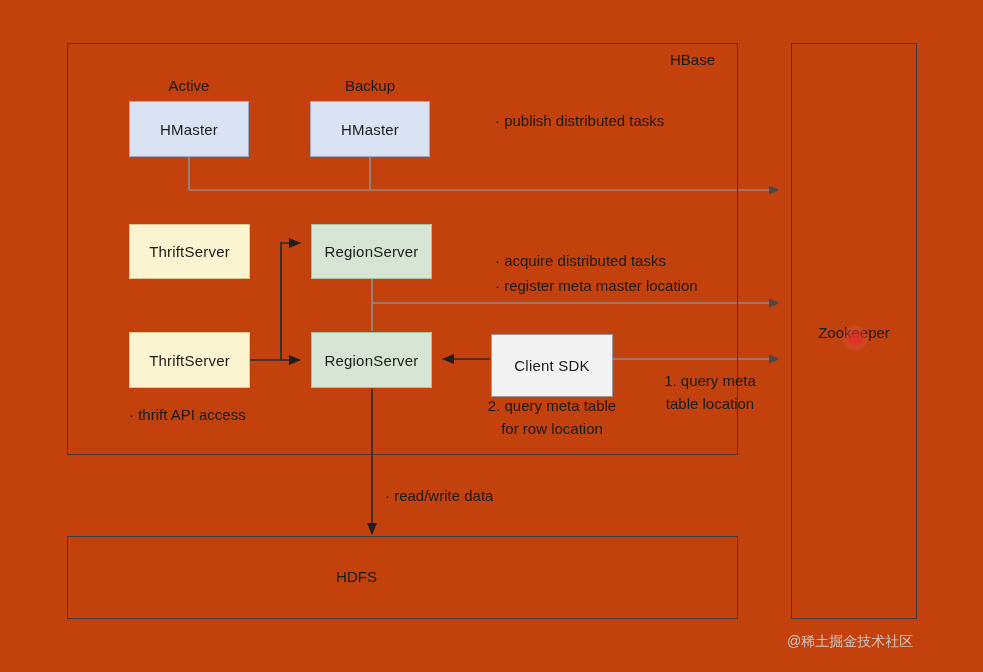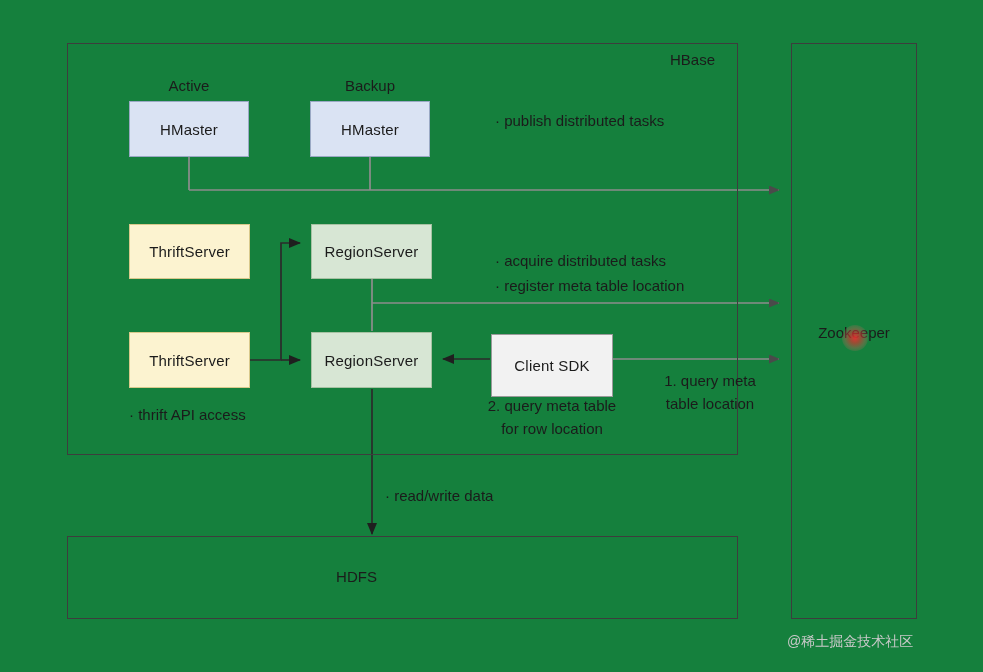--- a/index.html
+++ b/index.html
@@ -5,21 +5,21 @@
 <style>
   html, body {
     margin: 0;
     padding: 0;
     background: #ffffff;
   }
   #canvas {
     position: relative;
     width: 983px;
     height: 672px;
-    background: #15803d;
+    background: #c2410c;
     font-family: "Liberation Sans", "DejaVu Sans", sans-serif;
     overflow: hidden;
   }
   .box {
     position: absolute;
     box-sizing: border-box;
     display: flex;
     align-items: center;
     justify-content: center;
     font-size: 15px;
@@ -182,21 +182,21 @@
   <div class="box node-gray" style="left:491px; top:334px; width:122px; height:63px;">
     <span>Client SDK</span>
   </div>
 
   <div class="note" style="left:495px; top:108px;">
     <div>publish distributed tasks</div>
   </div>
 
   <div class="note" style="left:495px; top:248px;">
     <div>acquire distributed tasks</div>
-    <div>register meta table location</div>
+    <div>register meta master location</div>
   </div>
 
   <div class="note" style="left:129px; top:402px;">
     <div>thrift API access</div>
   </div>
 
   <div class="note" style="left:385px; top:483px;">
     <div>read/write data</div>
   </div>
 

